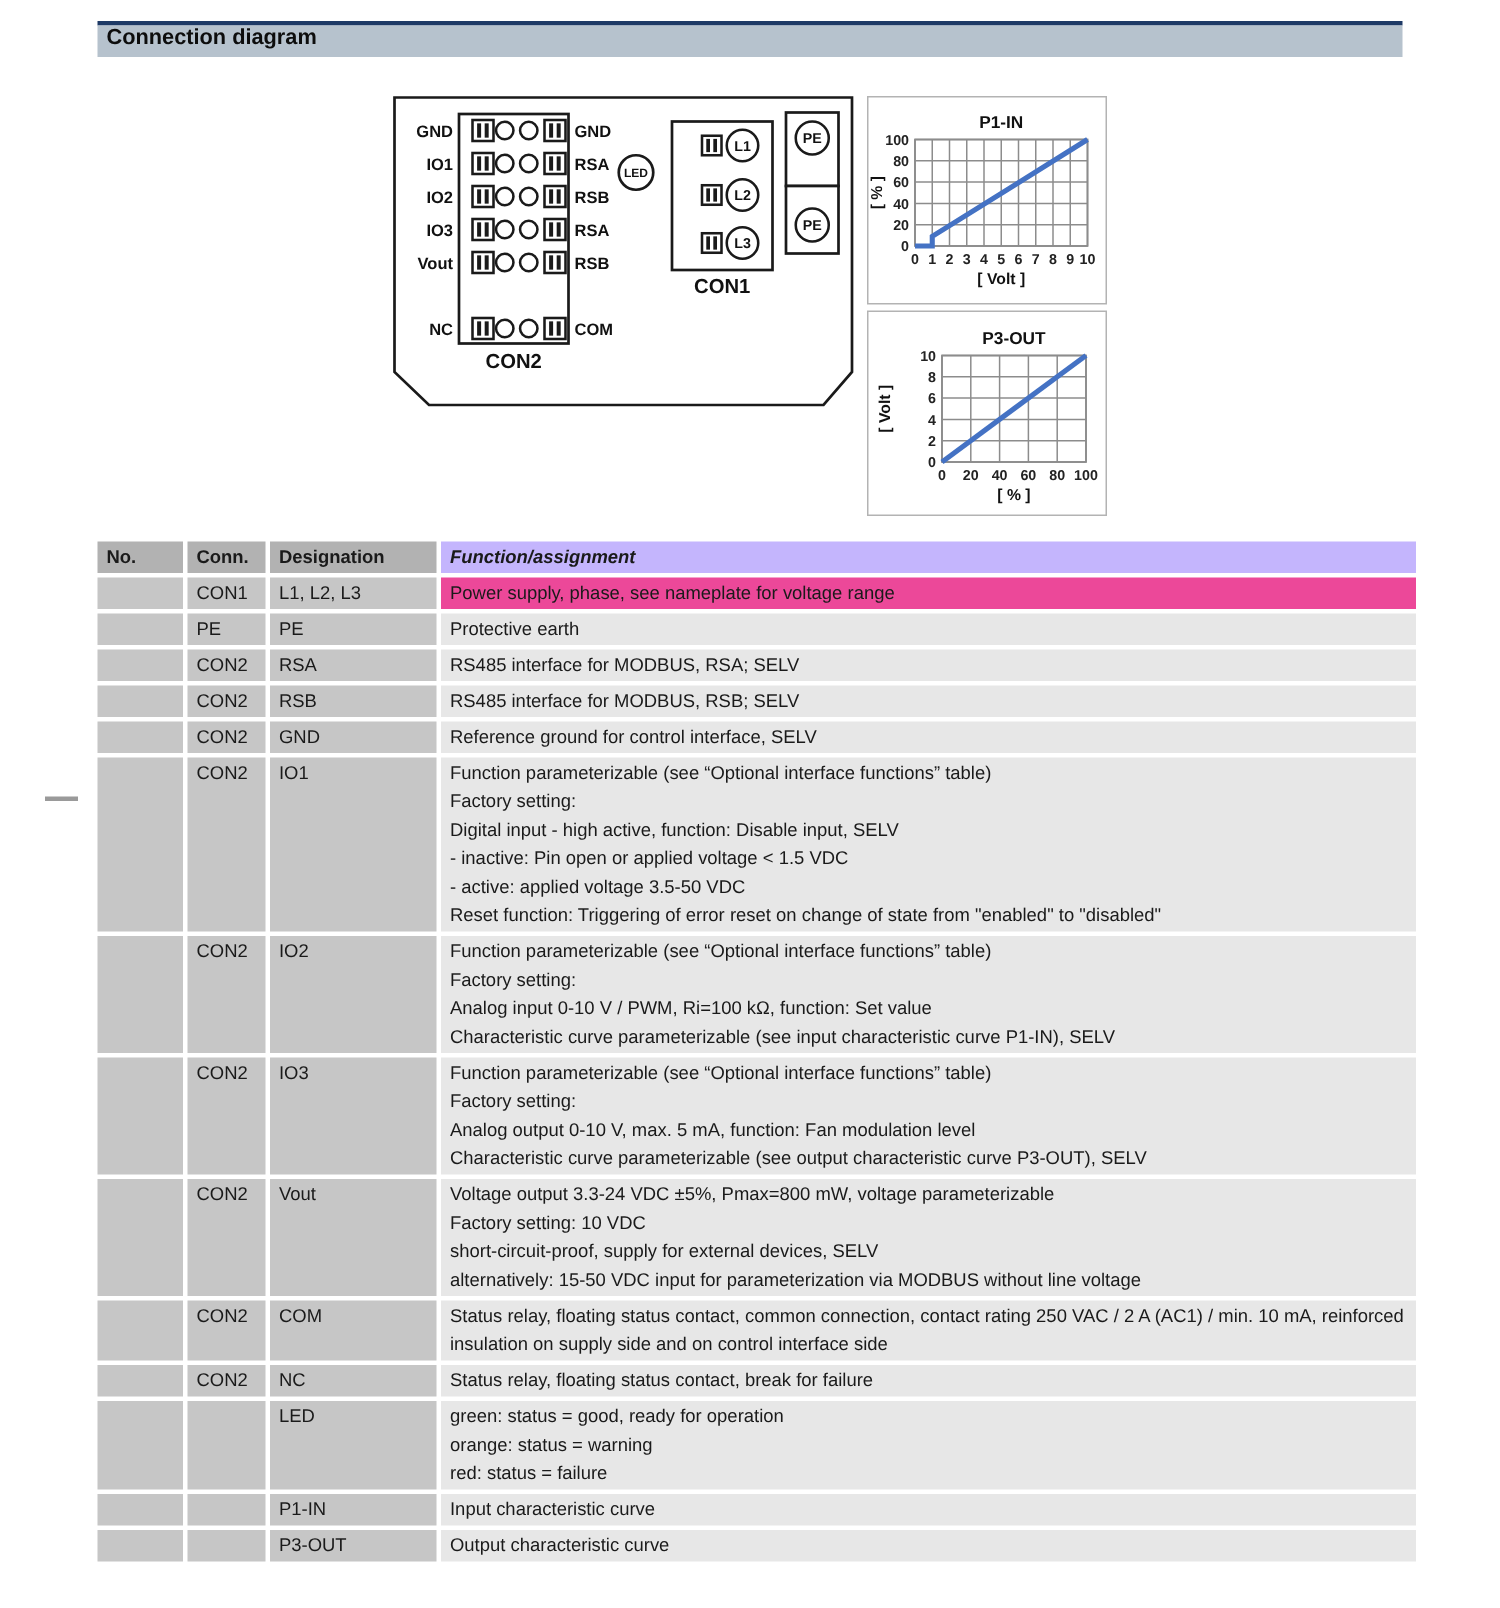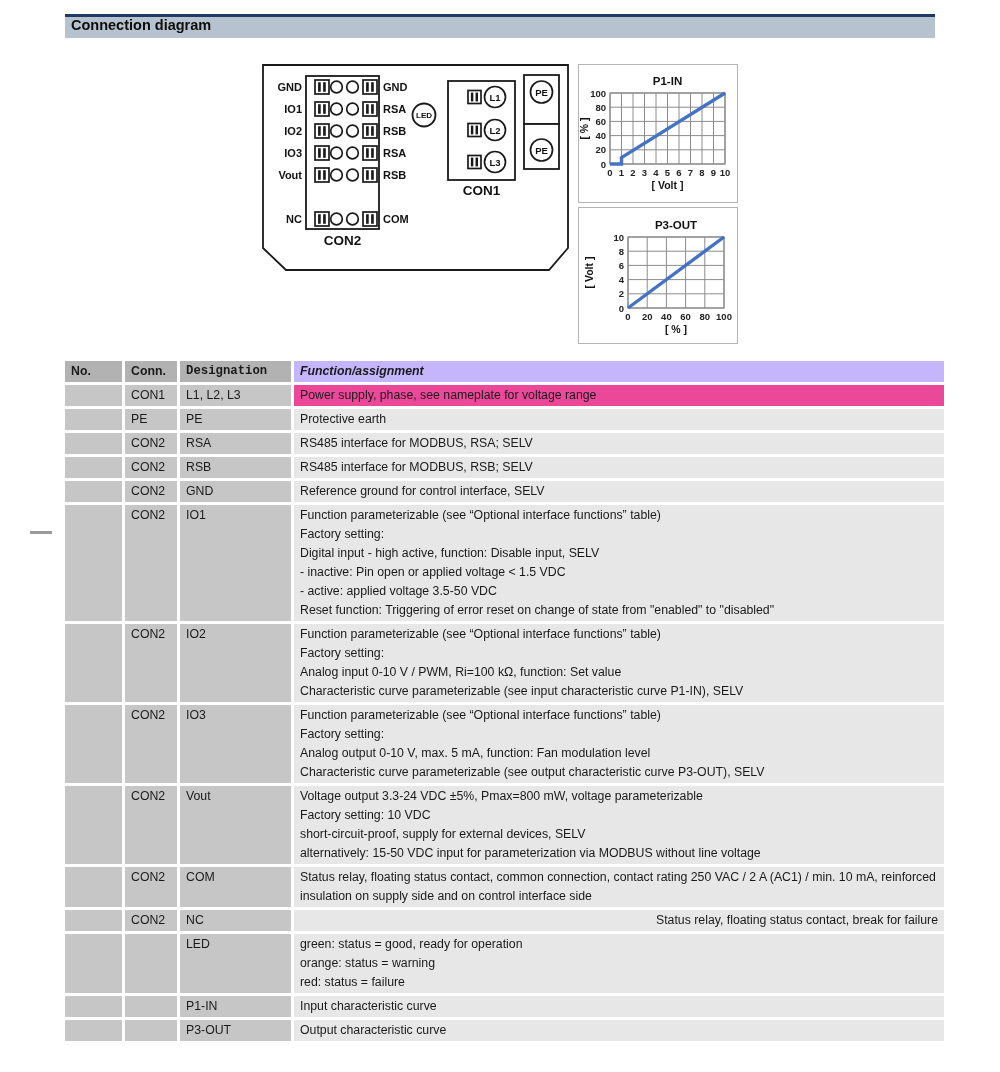--- a/index.html
+++ b/index.html
@@ -229,21 +229,21 @@
     <colgroup>
       <col style="width:57px">
         <col style="width:52px">
         <col style="width:111px">
         <col style="width:650px">
     </colgroup>
     <thead>
       <tr>
         <td class="hcell hgray" style="background: rgb(178, 178, 178);">No.</td>
         <td class="hcell hgray" style="background: rgb(178, 178, 178);">Conn.</td>
-        <td class="hcell hgray" style="background: rgb(178, 178, 178); font-family: Liberation Mono, monospace;">Designation</td>
+        <td class="hcell hgray" style="background: rgb(178, 178, 178);">Designation</td>
         <td class="hcell hlight" style="background: #c4b5fd; font-style: italic;">Function/assignment</td>
       </tr>
     </thead>
     <tbody id="conn-tbody">
         <tr>
           <td class="gcell" style="background: rgb(198, 198, 198);"></td>
           <td class="gcell" style="background: rgb(198, 198, 198);">CON1</td>
           <td class="gcell" style="background: rgb(198, 198, 198);">L1, L2, L3</td>
           <td class="fcell" style="background: #ec4899;">Power supply, phase, see nameplate for voltage range</td>
         </tr>
@@ -312,21 +312,21 @@
         <tr>
           <td class="gcell" style="background: rgb(198, 198, 198);"></td>
           <td class="gcell" style="background: rgb(198, 198, 198);">CON2</td>
           <td class="gcell" style="background: rgb(198, 198, 198);">COM</td>
           <td class="fcell" style="background: rgb(231, 231, 231);">Status relay, floating status contact, common connection, contact rating 250 VAC / 2 A (AC1) / min. 10 mA, reinforced insulation on supply side and on control interface side</td>
         </tr>
         <tr>
           <td class="gcell" style="background: rgb(198, 198, 198);"></td>
           <td class="gcell" style="background: rgb(198, 198, 198);">CON2</td>
           <td class="gcell" style="background: rgb(198, 198, 198);">NC</td>
-          <td class="fcell" style="background: rgb(231, 231, 231); text-align: right;">Status relay, floating status contact, break for failure</td>
+          <td class="fcell" style="background: rgb(231, 231, 231);">Status relay, floating status contact, break for failure</td>
         </tr>
         <tr>
           <td class="gcell" style="background: rgb(198, 198, 198);"></td>
           <td class="gcell" style="background: rgb(198, 198, 198);"></td>
           <td class="gcell" style="background: rgb(198, 198, 198);">LED</td>
           <td class="fcell" style="background: rgb(231, 231, 231);">green: status = good, ready for operation
 orange: status = warning
 red: status = failure</td>
         </tr>
         <tr>

